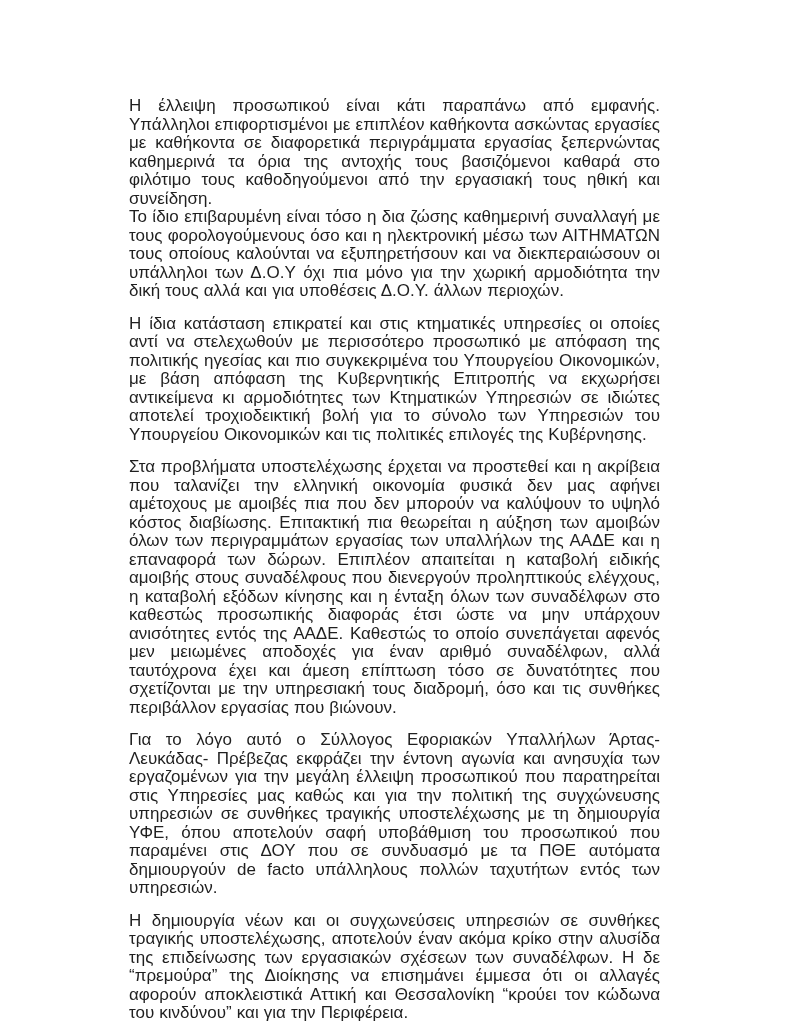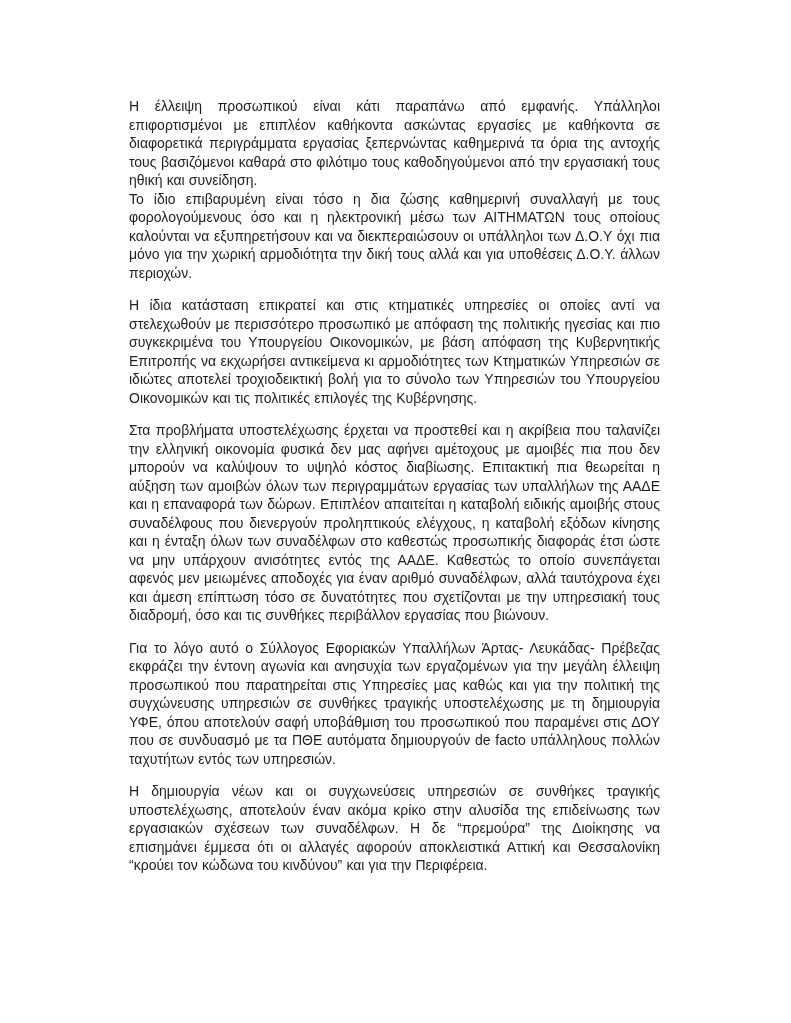--- a/index.html
+++ b/index.html
@@ -14,21 +14,21 @@
   }
   .page {
     box-sizing: border-box;
     width: 791px;
     height: 1023px;
     background: #ffffff;
     padding: 97px 131px 0 129px;
   }
   .page p {
     font-family: "Liberation Sans", sans-serif;
-    font-size: 14px;
+    font-size: 17px;
     line-height: 18.5px;
     color: #1f1f1f;
     text-align: justify;
     margin: 0 0 14px 0;
     letter-spacing: 0;
     word-spacing: 0.02em;
   }
   .page p.no-gap {
     margin-bottom: 0;
   }

